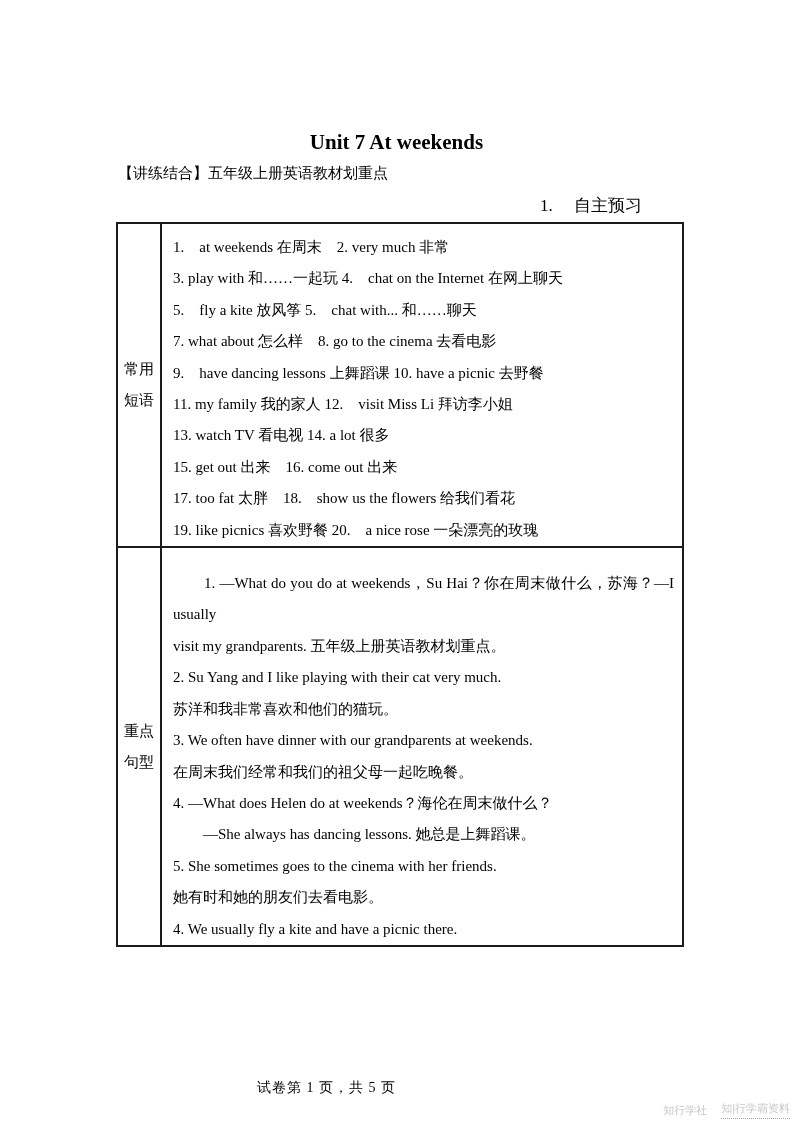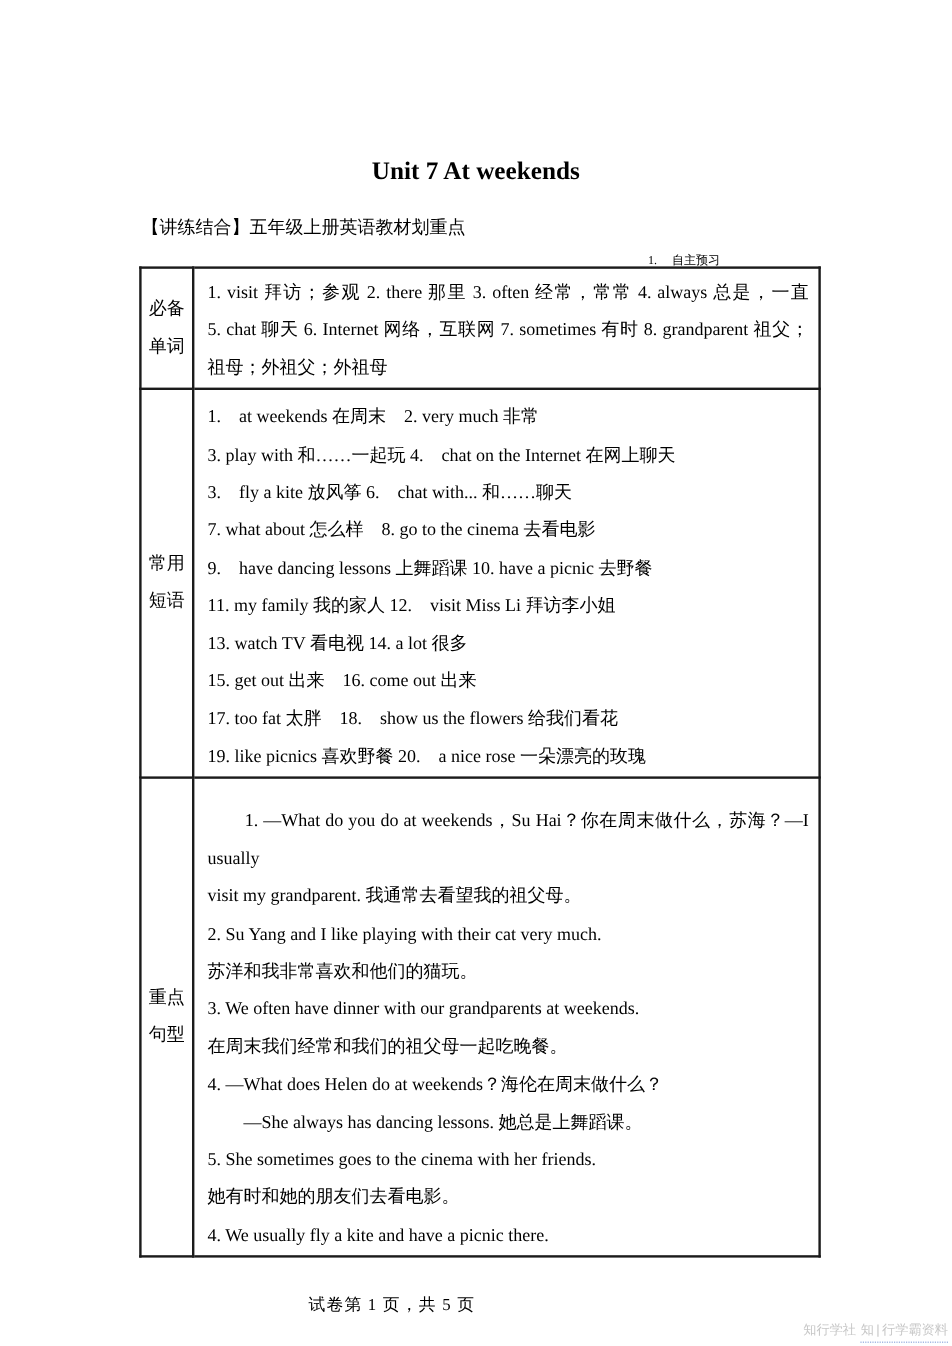--- a/index.html
+++ b/index.html
@@ -11,26 +11,26 @@
     color: #000;
     overflow: hidden;
   }
   .page-title {
     position: absolute; top: 130px; left: 0; width: 793px;
     text-align: center;
     font-size: 21px; font-weight: bold;
     margin: 0;
   }
   .subtitle {
-    position: absolute; top: 180px; left: 118px;
+    position: absolute; top: 164px; left: 118px;
     font-size: 15px;
   }
   .section-heading {
-    position: absolute; top: 210px; left: 540px;
-    font-size: 10px;
+    position: absolute; top: 194px; left: 540px;
+    font-size: 17px;
     white-space: pre;
   }
   table.doc-table {
     position: absolute; top: 222px; left: 116px;
     width: 568px;
     border-collapse: collapse;
     table-layout: fixed;
   }
   .doc-table th, .doc-table td {
     border: 2px solid #1b1b1b;
@@ -62,73 +62,64 @@
     text-align-last: justify;
   }
   .footer {
     position: absolute; top: 1079px; left: 0; width: 653px;
     text-align: center;
     font-size: 14px;
     letter-spacing: 1px;
   }
   .watermark {
     position: absolute; top: 1101px; right: 3px;
-    display: flex; gap: 4px;
+    display: flex; gap: 14px;
     font-family: "Liberation Sans", "DejaVu Sans", sans-serif;
     font-size: 11px;
     color: #c7c7c7;
+    align-items: center;
   }
   .watermark .wm-right {
     border-bottom: 1px dotted #8fa8dd;
     padding-bottom: 2px;
-    font-family: Liberation Mono, monospace;
   }
 </style>
 </head>
 <body>
 
 <h1 class="page-title">Unit 7 At weekends</h1>
 
 <div class="subtitle">【讲练结合】五年级上册英语教材划重点</div>
 
 <div class="section-heading">1.　 自主预习</div>
 
 <table class="doc-table">
   <tbody>
-      <tr style="height:101px;">
-    <th class="hdr">必备
-单词</th>
-    <td class="content">
-      <div class="line j">1. visit 拜访；参观 2. there 那里 3. often 经常，常常 4. always 总是，一直</div>
-      <div class="line j">5. chat 聊天 6. Internet 网络，互联网 7. sometimes 有时 8. grandparent 祖父；</div>
-      <div class="line">祖母；外祖父；外祖母</div>
-    </td>
-  </tr>
   <tr style="height:322px;">
     <th class="hdr">常用
 短语</th>
     <td class="content pt8">
       <div class="line">1.　at weekends 在周末　2. very much 非常</div>
       <div class="line">3. play with 和……一起玩 4.　chat on the Internet 在网上聊天</div>
-      <div class="line">3.　fly a kite 放风筝 6.　chat with... 和……聊天</div>
+      <div class="line">5.　fly a kite 放风筝 5.　chat with... 和……聊天</div>
       <div class="line">7. what about 怎么样　8. go to the cinema 去看电影</div>
       <div class="line">9.　have dancing lessons 上舞蹈课 10. have a picnic 去野餐</div>
       <div class="line">11. my family 我的家人 12.　visit Miss Li 拜访李小姐</div>
       <div class="line">13. watch TV 看电视 14. a lot 很多</div>
       <div class="line">15. get out 出来　16. come out 出来</div>
       <div class="line">17. too fat 太胖　18.　show us the flowers 给我们看花</div>
       <div class="line">19. like picnics 喜欢野餐 20.　a nice rose 一朵漂亮的玫瑰</div>
     </td>
   </tr>
   <tr style="height:358px;">
     <th class="hdr">重点
 句型</th>
     <td class="content pt10">
       <div class="line j">　　1. —What do you do at weekends，Su Hai？你在周末做什么，苏海？—I usually</div>
-      <div class="line">visit my grandparent. 我通常去看望我的祖父母。</div>
+      <div class="line">visit my grandparents. 五年级上册英语教材划重点。</div>
       <div class="line">2. Su Yang and I like playing with their cat very much.</div>
       <div class="line">苏洋和我非常喜欢和他们的猫玩。</div>
       <div class="line">3. We often have dinner with our grandparents at weekends.</div>
       <div class="line">在周末我们经常和我们的祖父母一起吃晚餐。</div>
       <div class="line">4. —What does Helen do at weekends？海伦在周末做什么？</div>
       <div class="line">　　—She always has dancing lessons. 她总是上舞蹈课。</div>
       <div class="line">5. She sometimes goes to the cinema with her friends.</div>
       <div class="line">她有时和她的朋友们去看电影。</div>
       <div class="line">4. We usually fly a kite and have a picnic there.</div>
     </td>

